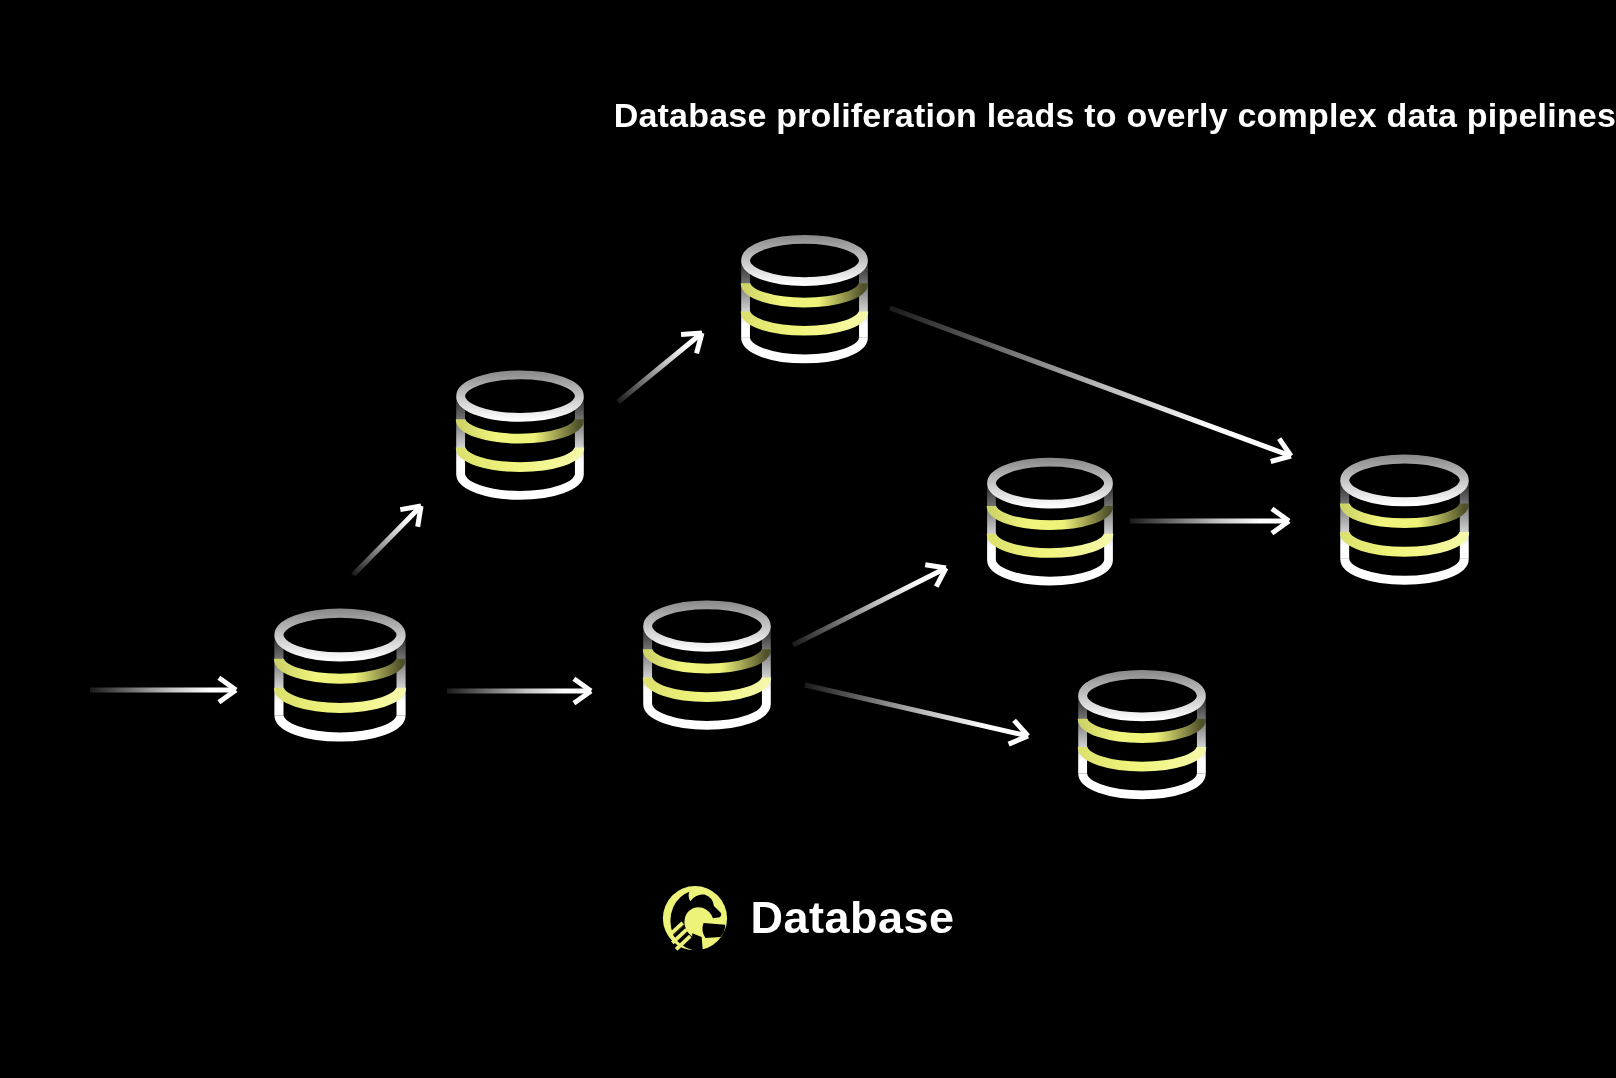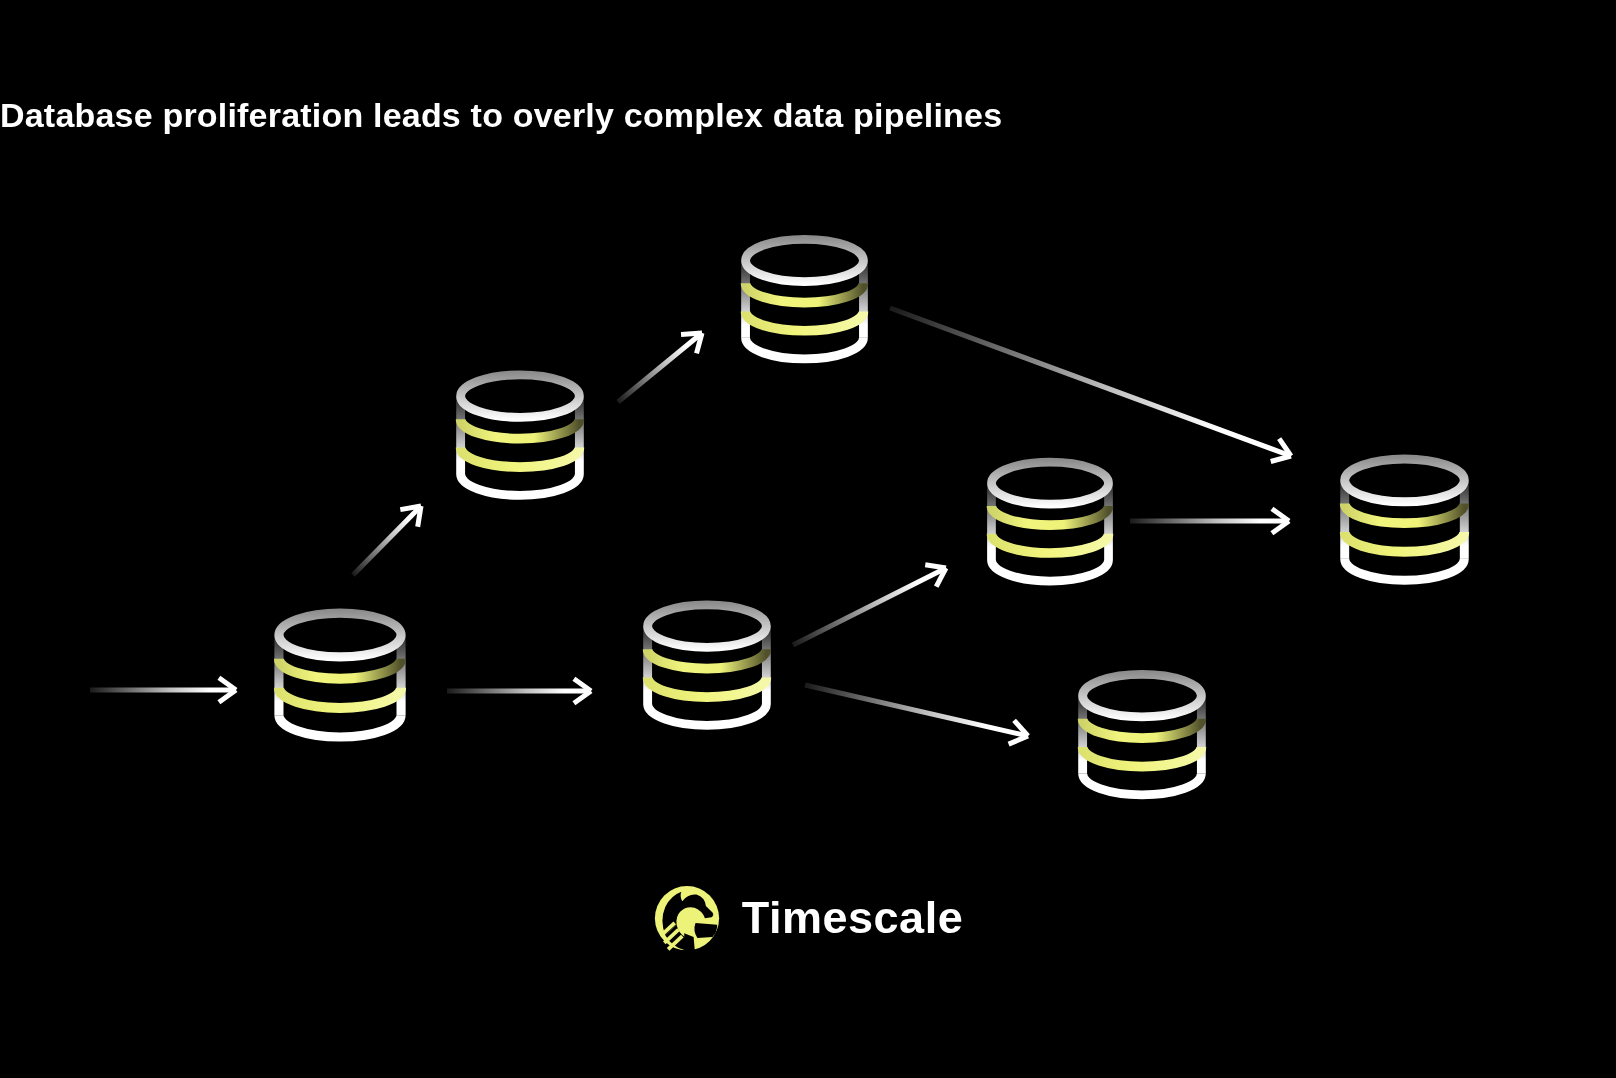--- a/index.html
+++ b/index.html
@@ -9,21 +9,21 @@
     height: 1078px;
     background: #000;
     overflow: hidden;
     font-family: "Liberation Sans", sans-serif;
   }
   .title {
     position: absolute;
     top: 96px;
     left: 0;
     width: 100%;
-    text-align: left;
+    text-align: right;
     color: #fff;
     font-size: 34px;
     font-weight: 700;
     letter-spacing: 0.2px;
   }
   #diagram-svg { position: absolute; left: 0; top: 0; }
   #diagram-svg symbol, #diagram-svg use { overflow: visible; }
   .logo {
     position: absolute;
     top: 884px;
@@ -185,16 +185,16 @@
         <path d="M13,54 L25,43 Q27,52 34,56 L34,70 A34,34 0 0 1 13,54 Z"></path>
         <path d="M45,41 L68,43 Q68,51 63,56 L47,57 Q42,49 45,41 Z"></path>
         <path d="M33,52 L43,56 L45,79 L34,79 Z"></path>
       </g>
       <g id="logo-stripes" stroke-width="4" fill="none" stroke="#edf279">
         <line x1="12" y1="62" x2="27" y2="48"></line>
         <line x1="9" y1="54" x2="23" y2="41"></line>
         <line x1="16" y1="69" x2="31" y2="55"></line>
       </g>
     </svg>
-    <span class="logo-text">Timescale</span>
+    <span class="logo-text">Database</span>
   </div>
 
 </div>
 
 </body></html>

